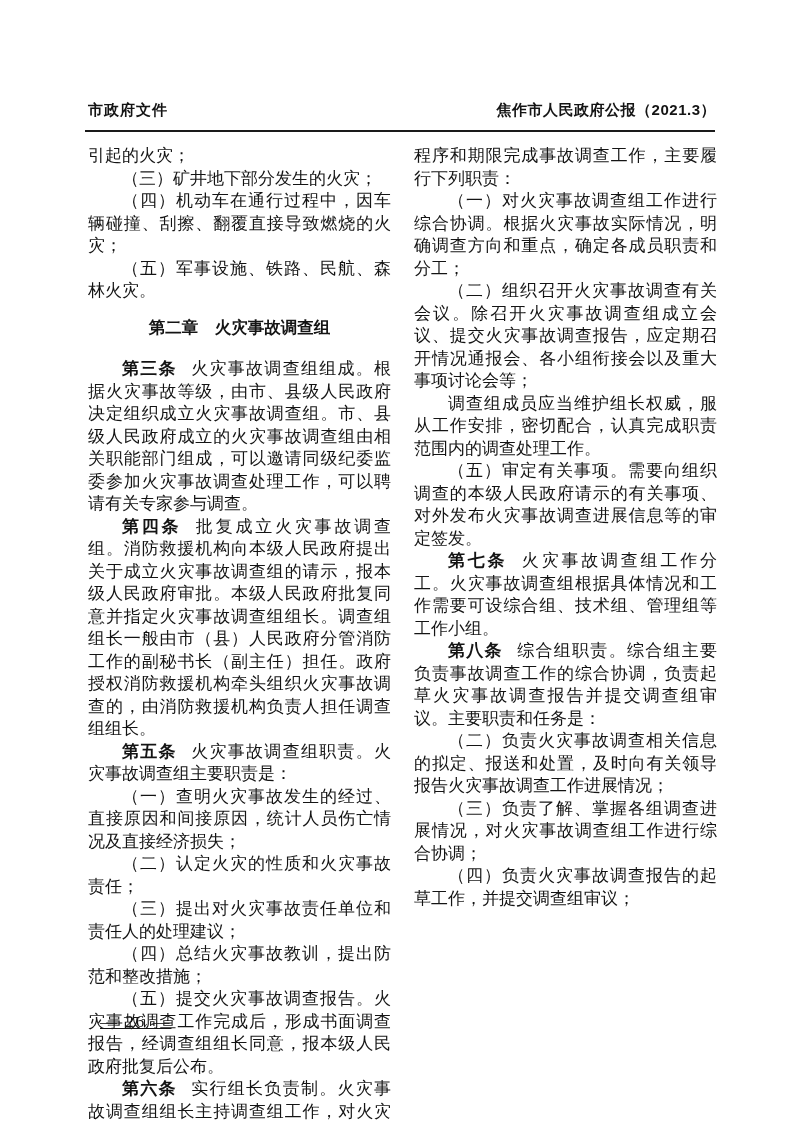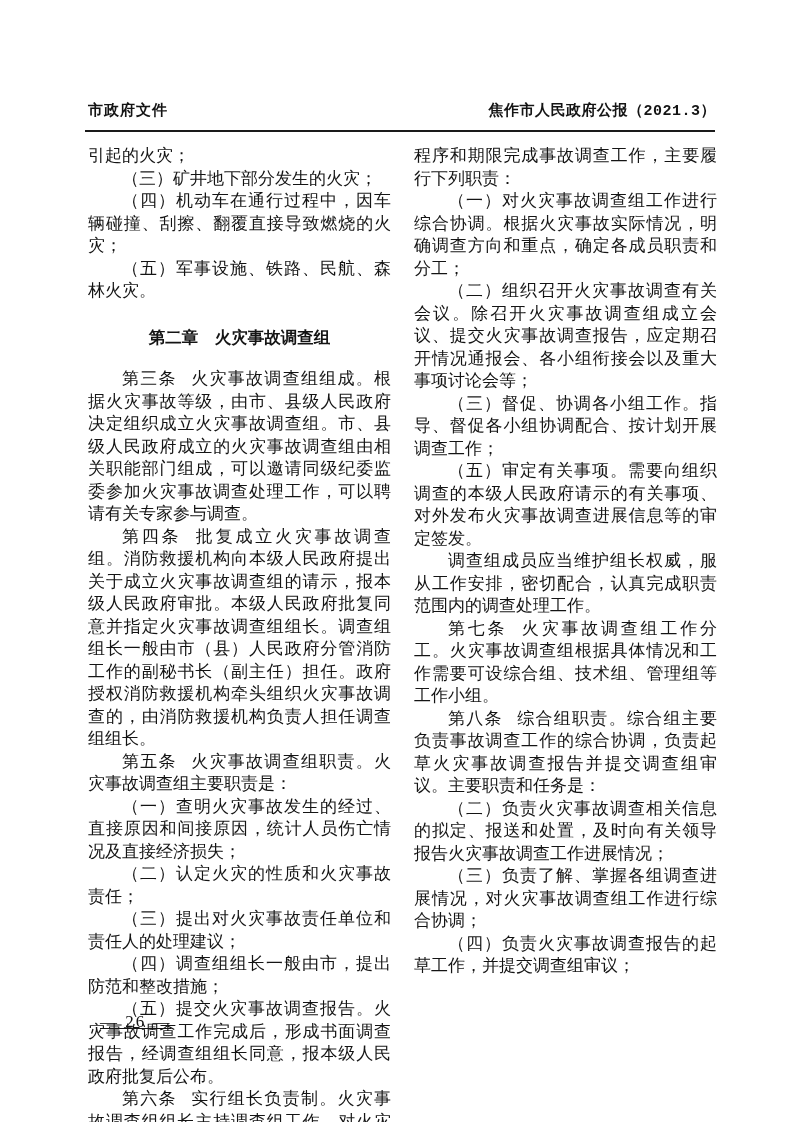--- a/index.html
+++ b/index.html
@@ -23,21 +23,21 @@
     left: 88px; top: 101px;
     font-family: "Liberation Sans", sans-serif;
     font-weight: bold;
     font-size: 15px;
     letter-spacing: 1px;
     white-space: nowrap;
   }
   .header-right {
     position: absolute;
     right: 77px; top: 101px;
-    font-family: Liberation Mono, monospace;
+    font-family: Liberation Sans, sans-serif;
     font-weight: bold;
     font-size: 15px;
     letter-spacing: 0.5px;
     white-space: nowrap;
   }
   .header-rule {
     position: absolute;
     left: 85px; top: 130px;
     width: 630px; height: 2px;
     background: #1a1a1a;
@@ -59,25 +59,25 @@
   }
   .column p.para { text-indent: 2em; }
   .column p.cont { text-indent: 0; }
   .column p.heading {
     text-align: center;
     text-align-last: center;
     text-indent: 0;
     font-family: "Liberation Sans", sans-serif;
     font-weight: bold;
     font-size: 16.5px;
-    margin: 23px 0 20px 0;
+    margin: 13px 0 20px 0;
   }
   .lead {
     font-family: "Liberation Sans", sans-serif;
-    font-weight: normal;
+    font-weight: bold;
     margin-right: 0.85em;
   }
   .footer {
     position: absolute;
     left: 100px; top: 1012px;
     font-size: 17px;
     letter-spacing: 2px;
     white-space: nowrap;
     text-decoration: underline;
   }
@@ -98,32 +98,31 @@
       <p class="para">（三）矿井地下部分发生的火灾；</p>
       <p class="para">（四）机动车在通行过程中，因车辆碰撞、刮擦、翻覆直接导致燃烧的火灾；</p>
       <p class="para">（五）军事设施、铁路、民航、森林火灾。</p>
       <p class="heading">第二章　火灾事故调查组</p>
       <p class="para"><span class="lead">第三条</span>火灾事故调查组组成。根据火灾事故等级，由市、县级人民政府决定组织成立火灾事故调查组。市、县级人民政府成立的火灾事故调查组由相关职能部门组成，可以邀请同级纪委监委参加火灾事故调查处理工作，可以聘请有关专家参与调查。</p>
       <p class="para"><span class="lead">第四条</span>批复成立火灾事故调查组。消防救援机构向本级人民政府提出关于成立火灾事故调查组的请示，报本级人民政府审批。本级人民政府批复同意并指定火灾事故调查组组长。调查组组长一般由市（县）人民政府分管消防工作的副秘书长（副主任）担任。政府授权消防救援机构牵头组织火灾事故调查的，由消防救援机构负责人担任调查组组长。</p>
       <p class="para"><span class="lead">第五条</span>火灾事故调查组职责。火灾事故调查组主要职责是：</p>
       <p class="para">（一）查明火灾事故发生的经过、直接原因和间接原因，统计人员伤亡情况及直接经济损失；</p>
       <p class="para">（二）认定火灾的性质和火灾事故责任；</p>
       <p class="para">（三）提出对火灾事故责任单位和责任人的处理建议；</p>
-      <p class="para">（四）调查组组长一般由市，提出防范和整改措施；</p>
+      <p class="para">（四）总结火灾事故教训，提出防范和整改措施；</p>
       <p class="para">（五）提交火灾事故调查报告。火灾事故调查工作完成后，形成书面调查报告，经调查组组长同意，报本级人民政府批复后公布。</p>
       <p class="para"><span class="lead">第六条</span>实行组长负责制。火灾事故调查组组长主持调查组工作，对火灾事故调查工作全面负责，组织带领火灾事故调查组按照法定</p>
     </div>
 
   <div class="column column-right">
       <p class="cont">程序和期限完成事故调查工作，主要履行下列职责：</p>
       <p class="para">（一）对火灾事故调查组工作进行综合协调。根据火灾事故实际情况，明确调查方向和重点，确定各成员职责和分工；</p>
       <p class="para">（二）组织召开火灾事故调查有关会议。除召开火灾事故调查组成立会议、提交火灾事故调查报告，应定期召开情况通报会、各小组衔接会以及重大事项讨论会等；</p>
-      <p class="para">（三）督促、协调各小组工作。指导、督促各小组协调配合、按计划开展调查工作；</p>
+      <p class="para">调查组成员应当维护组长权威，服从工作安排，密切配合，认真完成职责范围内的调查处理工作。</p>
       <p class="para">（五）审定有关事项。需要向组织调查的本级人民政府请示的有关事项、对外发布火灾事故调查进展信息等的审定签发。</p>
-      <p class="para">调查组成员应当维护组长权威，服从工作安排，密切配合，认真完成职责范围内的调查处理工作。</p>
       <p class="para"><span class="lead">第七条</span>火灾事故调查组工作分工。火灾事故调查组根据具体情况和工作需要可设综合组、技术组、管理组等工作小组。</p>
       <p class="para"><span class="lead">第八条</span>综合组职责。综合组主要负责事故调查工作的综合协调，负责起草火灾事故调查报告并提交调查组审议。主要职责和任务是：</p>
       <p class="para">（二）负责火灾事故调查相关信息的拟定、报送和处置，及时向有关领导报告火灾事故调查工作进展情况；</p>
       <p class="para">（三）负责了解、掌握各组调查进展情况，对火灾事故调查组工作进行综合协调；</p>
       <p class="para">（四）负责火灾事故调查报告的起草工作，并提交调查组审议；</p>
     </div>
 
   <div class="footer">— 26 —</div>
 
 </div>

